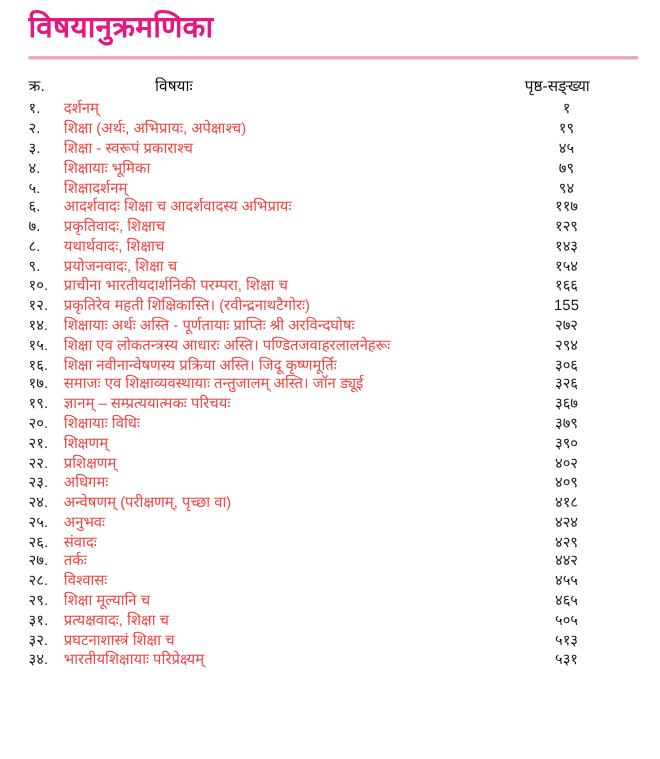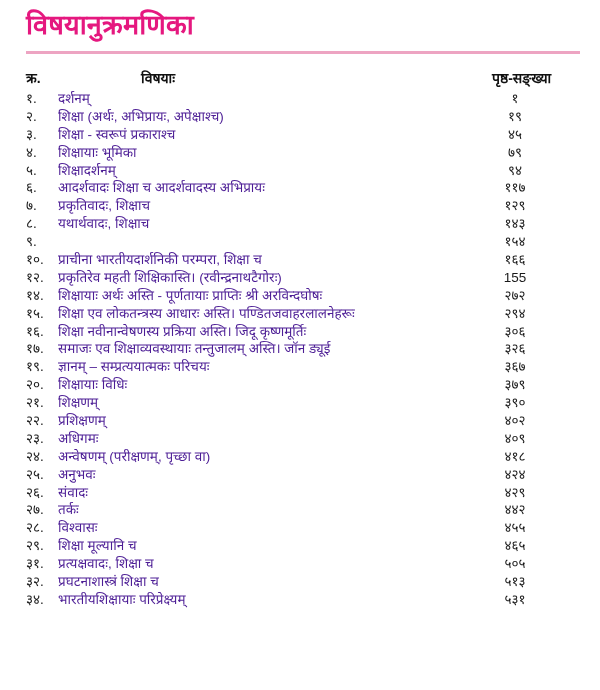--- a/index.html
+++ b/index.html
@@ -50,28 +50,28 @@
     position: absolute;
     left: 0;
     top: 68px;
     width: 600px;
     height: 20px;
   }
 
   .head-cell {
     position: absolute;
     font-size: 14px;
-    font-weight: 700;
+    font-weight: 400;
     color: #111111;
     white-space: nowrap;
   }
 
   .head-no    { left: 26px;  }
   .head-subj  { left: 141px; text-align: center; }
-  .head-page  { left: 492px; }
+  .head-page  { left: 477px; }
 
   
   .toc-body {
     position: absolute;
     left: 0;
     top: 90px;
     width: 600px;
   }
 
   .toc-row {
@@ -90,21 +90,21 @@
 
   .cell-no {
     left: 26px;
     width: 30px;
     color: #1a1a1a;
     text-align: left;
   }
 
   .cell-subject {
     left: 58px;
-    color: #4c1d95;
+    color: #ef4444;
   }
 
   .cell-page {
     left: 480px;
     width: 70px;
     color: #1a1a1a;
     text-align: center;
   }
 </style>
 </head>
@@ -158,20 +158,21 @@
         <span class="cell cell-subject">प्रकृतिवादः, शिक्षाच</span>
         <span class="cell cell-page">१२९</span>
       </div>
       <div class="toc-row">
         <span class="cell cell-no">८.</span>
         <span class="cell cell-subject">यथार्थवादः, शिक्षाच</span>
         <span class="cell cell-page">१४३</span>
       </div>
       <div class="toc-row">
         <span class="cell cell-no">९.</span>
+        <span class="cell cell-subject">प्रयोजनवादः, शिक्षा च</span>
         <span class="cell cell-page">१५४</span>
       </div>
       <div class="toc-row">
         <span class="cell cell-no">१०.</span>
         <span class="cell cell-subject">प्राचीना भारतीयदार्शनिकी परम्परा, शिक्षा च</span>
         <span class="cell cell-page">१६६</span>
       </div>
       <div class="toc-row">
         <span class="cell cell-no">१२.</span>
         <span class="cell cell-subject">प्रकृतिरेव महती शिक्षिकास्ति। (रवीन्द्रनाथटैगोरः)</span>

